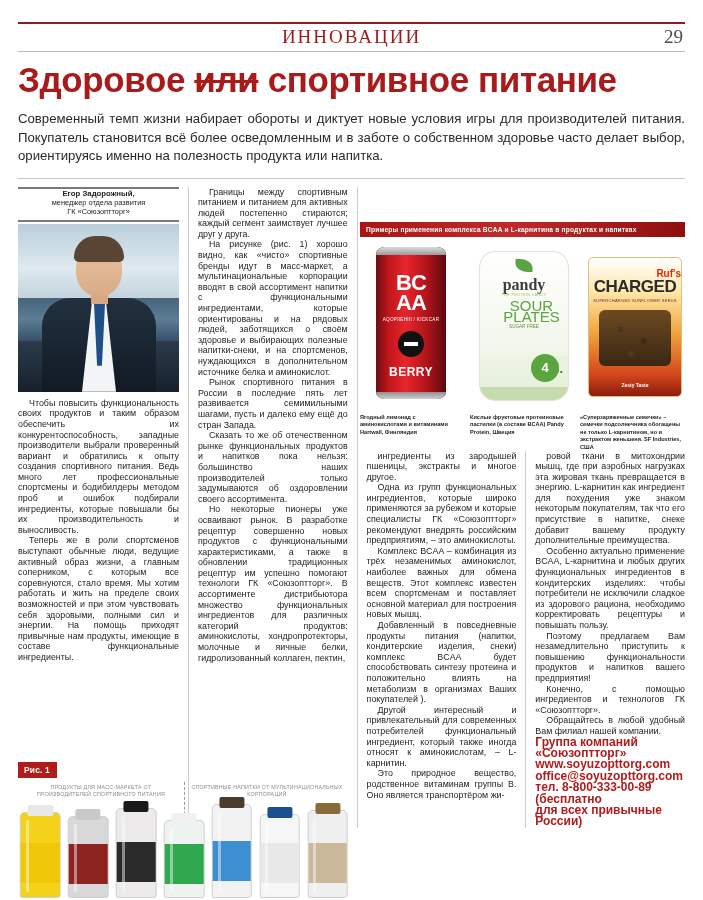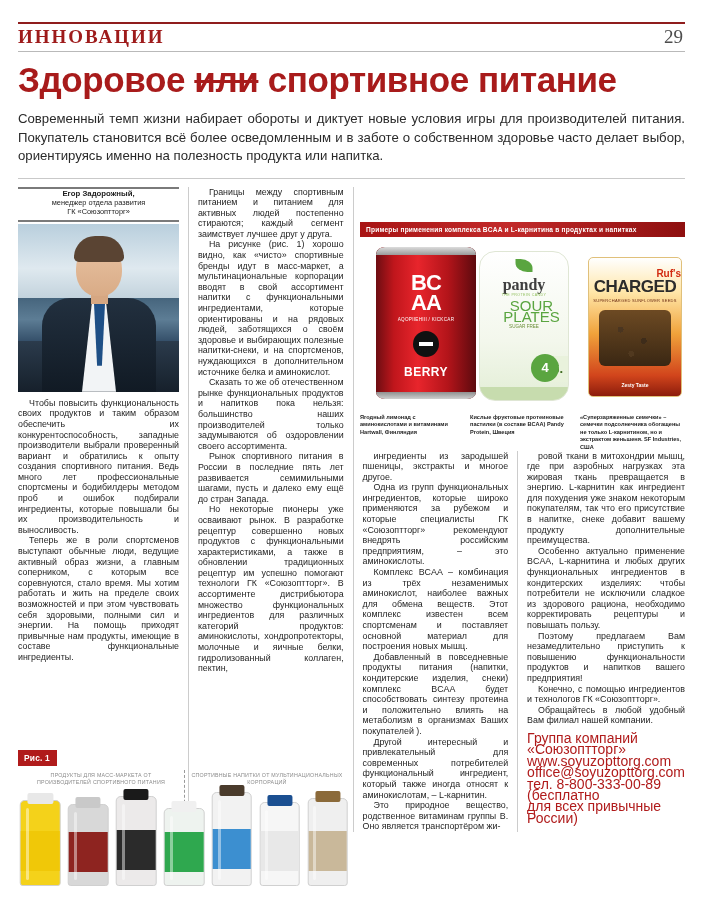--- a/index.html
+++ b/index.html
@@ -8,22 +8,22 @@
     font-family:"Liberation Sans",sans-serif;
     color:#1a1a1a;overflow:hidden;position:relative;
   }
   .page{position:relative;width:703px;height:900px;box-sizing:border-box;padding:0 18px;}
 
   
   .masthead{position:relative;margin-top:22px;height:30px;}
   .masthead .rule-top{position:absolute;left:0;right:0;top:0;height:2px;background:#8f1d1d;}
   .masthead .rule-bot{position:absolute;left:0;right:0;bottom:0;height:1px;background:#b9b9b9;}
   .masthead .section{
-    position:absolute;left:0;right:0;top:2px;
-    font-family:"Liberation Serif",serif;font-weight:bold;font-size:19px;
+    position:absolute;left:0;right:0;top:2px;text-align:center;
+    font-family:"Liberation Serif",serif;font-weight:normal;font-size:19px;
     letter-spacing:2px;color:#9e1b1b;line-height:26px;
   }
   .masthead .pageno{
     position:absolute;right:2px;top:2px;
     font-family:"Liberation Serif",serif;font-size:19px;color:#4d4d4d;line-height:26px;
   }
 
   h1.headline{
     margin:8px 0 0 0;
     font-family:"Liberation Sans",sans-serif;
@@ -77,21 +77,21 @@
     background:#5a4433;}
   .photo .neck{position:absolute;left:73px;top:66px;width:17px;height:14px;background:#d6a782;}
   .photo .torso{position:absolute;left:24px;top:74px;width:114px;height:94px;
     background:linear-gradient(180deg,#22303f 0%,#111a24 100%);border-radius:28px 28px 0 0;}
   .photo .shirt{position:absolute;left:64px;top:76px;width:34px;height:92px;background:#f2f4f6;
     clip-path:polygon(30% 0,70% 0,100% 100%,0% 100%);}
   .photo .tie{position:absolute;left:76px;top:80px;width:11px;height:62px;background:#1e4f86;
     clip-path:polygon(0 0,100% 0,72% 100%,28% 100%);}
 
   
-  .fig1{position:absolute;left:18px;bottom:36px;width:332px;margin-top:32px;}
+  .fig1{position:absolute;left:18px;bottom:24px;width:332px;margin-top:32px;}
   .fig1 .tag{
     display:inline-block;background:#b01b1b;color:#fff;font-weight:bold;
     font-size:8.4px;padding:3px 7px 3px 6px;letter-spacing:.2px;
   }
   .fig1 .capwrap{display:flex;margin-top:6px;position:relative;}
   .fig1 .cap{
     flex:1;text-align:center;font-size:5.3px;line-height:7px;letter-spacing:.25px;
     color:#8a8a8a;text-transform:uppercase;padding:0 6px;
   }
   .fig1 .dashsep{
@@ -113,21 +113,21 @@
   .panel .bar{
     background:linear-gradient(90deg,#a81414 0%,#c22a2a 45%,#8e0f0f 100%);
     color:#fff;font-size:6.6px;font-weight:bold;padding:4px 6px;letter-spacing:.2px;
   }
   .panel .prods{display:flex;gap:7px;margin-top:6px;height:165px;align-items:center;justify-content:space-between;}
   .prod{width:103px;height:165px;position:relative;}
 
   
   .can{position:absolute;left:16px;top:4px;width:70px;height:152px;border-radius:9px/7px;
     background:linear-gradient(90deg,#6d0d12 0%,#c0161c 18%,#e8252c 42%,#b3141a 72%,#5c0a0e 100%);
-    overflow:hidden;padding-left:30px;}
+    overflow:hidden;}
   .can .rim{position:absolute;left:0;right:0;top:0;height:8px;
     background:linear-gradient(180deg,#dcdcdc,#9a9a9a);border-radius:9px 9px 0 0;}
   .can .rimb{position:absolute;left:0;right:0;bottom:0;height:7px;
     background:linear-gradient(0deg,#cfcfcf,#8f8f8f);border-radius:0 0 9px 9px;}
   .can .t1{position:absolute;left:0;right:0;top:26px;text-align:center;color:#fff;
     font-weight:bold;font-size:22px;line-height:20px;letter-spacing:-1px;}
   .can .t2{position:absolute;left:0;right:0;top:70px;text-align:center;color:#fff;
     font-size:4.6px;letter-spacing:.3px;}
   .can .emblem{position:absolute;left:50%;transform:translateX(-50%);top:84px;
     width:26px;height:26px;border-radius:50%;background:#111;}
@@ -164,21 +164,21 @@
     background:radial-gradient(circle at 30% 35%,#4a3520 0 3px,transparent 3px),
                radial-gradient(circle at 62% 55%,#3e2c1a 0 3px,transparent 3px),
                radial-gradient(circle at 45% 78%,#51391f 0 3px,transparent 3px),
                linear-gradient(180deg,#6d4a23,#3a2713);}
   .bag .b4{position:absolute;left:0;right:0;bottom:8px;text-align:center;color:#fff;font-weight:bold;font-size:5px;}
 
   .caps{display:flex;gap:7px;margin-top:6px;}
   .caps .c{width:103px;font-size:5.6px;line-height:7.4px;font-weight:bold;color:#242424;}
 
   
-  .contact{color:#b01b1b;font-weight:normal;font-size:14px;line-height:11.4px;margin-top:7px;}
+  .contact{color:#b01b1b;font-weight:bold;font-size:12px;line-height:11.4px;}
 </style>
 </head>
 <body>
 
 <div class="page">
 
   <div class="masthead">
     <div class="rule-top"></div>
     <div class="section">ИННОВАЦИИ</div>
     <div class="pageno">29</div>
@@ -216,22 +216,22 @@
       </div>
       <p class="first">Чтобы повысить функциональность своих продуктов и таким образом обеспечить их конкурентоспособность, западные производители выбрали проверенный вариант и обратились к опыту создания спортивного питания. Ведь много лет профессиональные спортсмены и бодибилдеры методом проб и ошибок подбирали ингредиенты, которые повышали бы их производительность и выносливость.</p>
       <p>Теперь же в роли спортсменов выступают обычные люди, ведущие активный образ жизни, а главным соперником, с которым все соревнуются, стало время. Мы хотим работать и жить на пределе своих возможностей и при этом чувствовать себя здоровыми, полными сил и энергии. На помощь приходят привычные нам продукты, имеющие в составе функциональные ингредиенты.</p>
     </div>
 
     <div class="colrule"></div>
 
     <div class="col">
       <p class="first">Границы между спортивным питанием и питанием для активных людей постепенно стираются; каждый сегмент заимствует лучшее друг у друга.</p>
       <p>На рисунке (рис. 1) хорошо видно, как «чисто» спортивные бренды идут в масс-маркет, а мультинациональные корпорации вводят в свой ассортимент напитки с функциональными ингредиентами, которые ориентированы и на рядовых людей, заботящихся о своём здоровье и выбирающих полезные напитки-снеки, и на спортсменов, нуждающихся в дополнительном источнике белка и аминокислот.</p>
+      <p>Рынок спортивного питания в России в последние пять лет развивается семимильными шагами, пусть и далеко ему ещё до стран Запада.</p>
       <p>Сказать то же об отечественном рынке функциональных продуктов и напитков пока нельзя: большинство наших производителей только задумываются об оздоровлении своего ассортимента.</p>
-      <p>Рынок спортивного питания в России в последние пять лет развивается семимильными шагами, пусть и далеко ему ещё до стран Запада.</p>
       <p>Но некоторые пионеры уже осваивают рынок. В разработке рецептур совершенно новых продуктов с функциональными характеристиками, а также в обновлении традиционных рецептур им успешно помогают технологи ГК «Союзоптторг». В ассортименте дистрибьютора множество функциональных ингредиентов для различных категорий продуктов: аминокислоты, хондропротекторы, молочные и яичные белки, гидролизованный коллаген, пектин,</p>
     </div>
 
     <div class="colrule"></div>
 
     <div class="col" style="padding-top:264px">
       <p class="first">ингредиенты из зародышей пшеницы, экстракты и многое другое.</p>
       <p>Одна из групп функциональных ингредиентов, которые широко применяются за рубежом и которые специалисты ГК «Союзоптторг» рекомендуют внедрять российским предприятиям, – это аминокислоты.</p>
       <p>Комплекс BCAA – комбинация из трёх незаменимых аминокислот, наиболее важных для обмена веществ. Этот комплекс известен всем спортсменам и поставляет основной материал для построения новых мышц.</p>
       <p>Добавленный в повседневные продукты питания (напитки, кондитерские изделия, снеки) комплекс BCAA будет способствовать синтезу протеина и положительно влиять на метаболизм в организмах Ваших покупателей ).</p>

